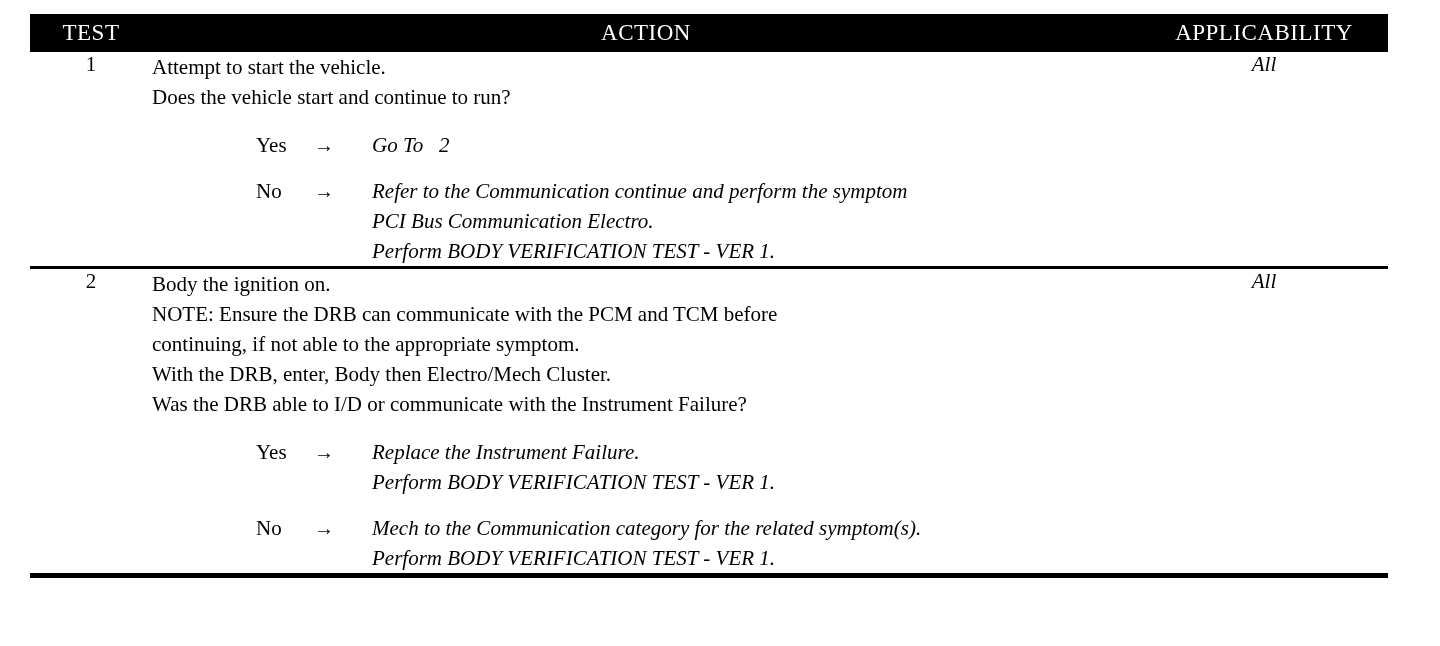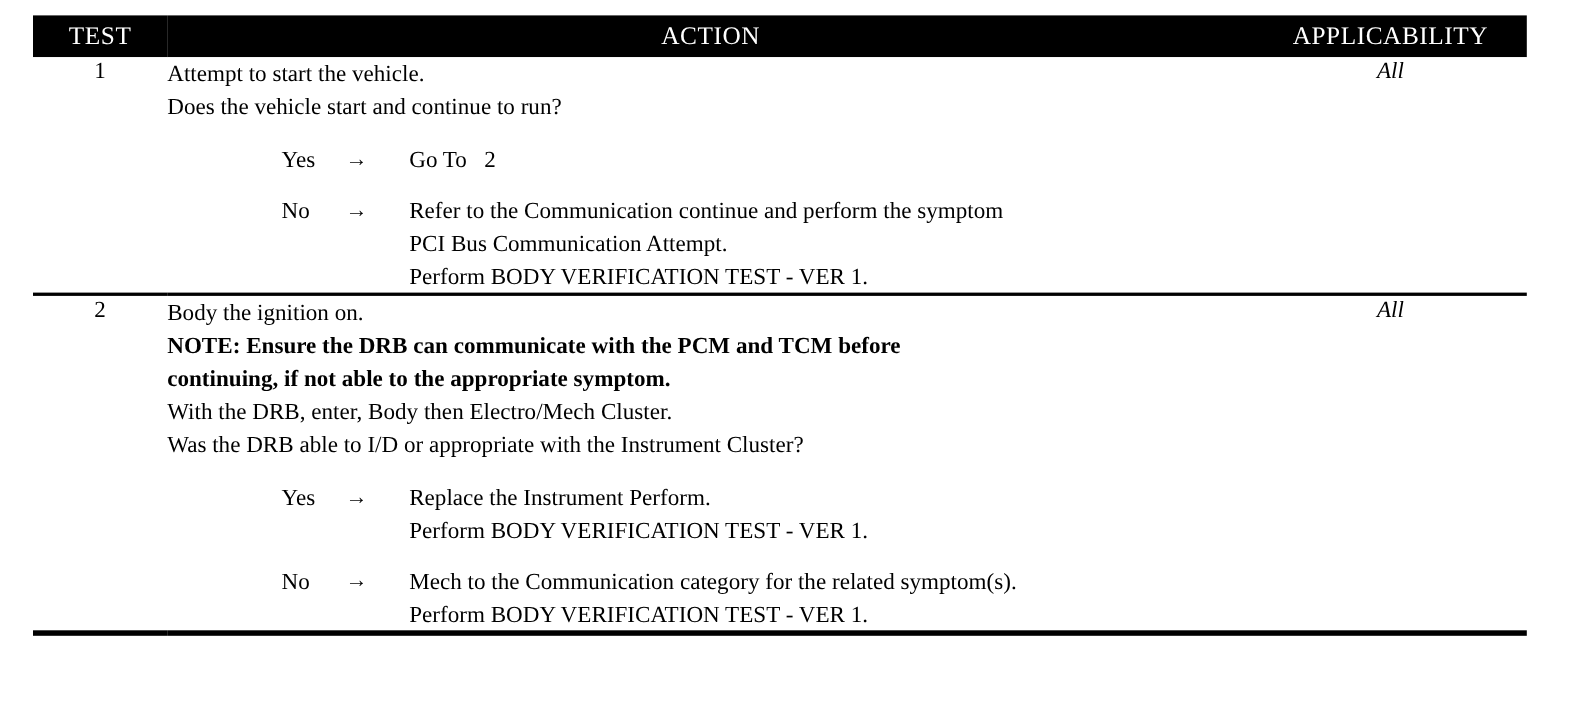--- a/index.html
+++ b/index.html
@@ -94,21 +94,21 @@
     border-bottom: 5px solid #000000;
   }
 
   
   .line {
     font-size: 21px;
     line-height: 30px;
     white-space: pre;
   }
   .line.bold {
-    font-weight: bold;
+    font-weight: normal;
   }
   .gap {
     height: 18px;
   }
   .gap-sm {
     height: 16px;
   }
 
   
   .branch {
@@ -123,20 +123,21 @@
     line-height: 30px;
   }
   .branch-arrow {
     width: 58px;
     flex: 0 0 58px;
     font-size: 20px;
     line-height: 30px;
   }
   .branch-body {
     flex: 1 1 auto;
+    font-style: italic;
   }
   .branch-body .line {
     font-size: 21px;
     line-height: 30px;
   }
 </style>
 </head>
 <body>
 
 <div class="page">
@@ -175,46 +176,46 @@
             </div>
           </div>
 
           <div class="gap-sm"></div>
 
           <div class="branch">
             <div class="branch-label">No</div>
             <div class="branch-arrow">→</div>
             <div class="branch-body">
               <div class="line">Refer to the Communication continue and perform the symptom</div>
-              <div class="line">PCI Bus Communication Attempt.</div>
+              <div class="line">PCI Bus Communication Electro.</div>
               <div class="line">Perform BODY VERIFICATION TEST - VER 1.</div>
             </div>
           </div>
         </td>
 
         <td class="cell-appl">All</td>
       </tr>
 
       <tr class="body-row row-2 last">
         <td class="cell-test">2</td>
 
         <td class="cell-action">
           <div class="line">Body the ignition on.</div>
           <div class="line bold">NOTE: Ensure the DRB can communicate with the PCM and TCM before</div>
           <div class="line bold">continuing, if not able to the appropriate symptom.</div>
           <div class="line">With the DRB, enter, Body then Electro/Mech Cluster.</div>
-          <div class="line">Was the DRB able to I/D or appropriate with the Instrument Cluster?</div>
+          <div class="line">Was the DRB able to I/D or communicate with the Instrument Failure?</div>
 
           <div class="gap"></div>
 
           <div class="branch">
             <div class="branch-label">Yes</div>
             <div class="branch-arrow">→</div>
             <div class="branch-body">
-              <div class="line">Replace the Instrument Perform.</div>
+              <div class="line">Replace the Instrument Failure.</div>
               <div class="line">Perform BODY VERIFICATION TEST - VER 1.</div>
             </div>
           </div>
 
           <div class="gap-sm"></div>
 
           <div class="branch">
             <div class="branch-label">No</div>
             <div class="branch-arrow">→</div>
             <div class="branch-body">

